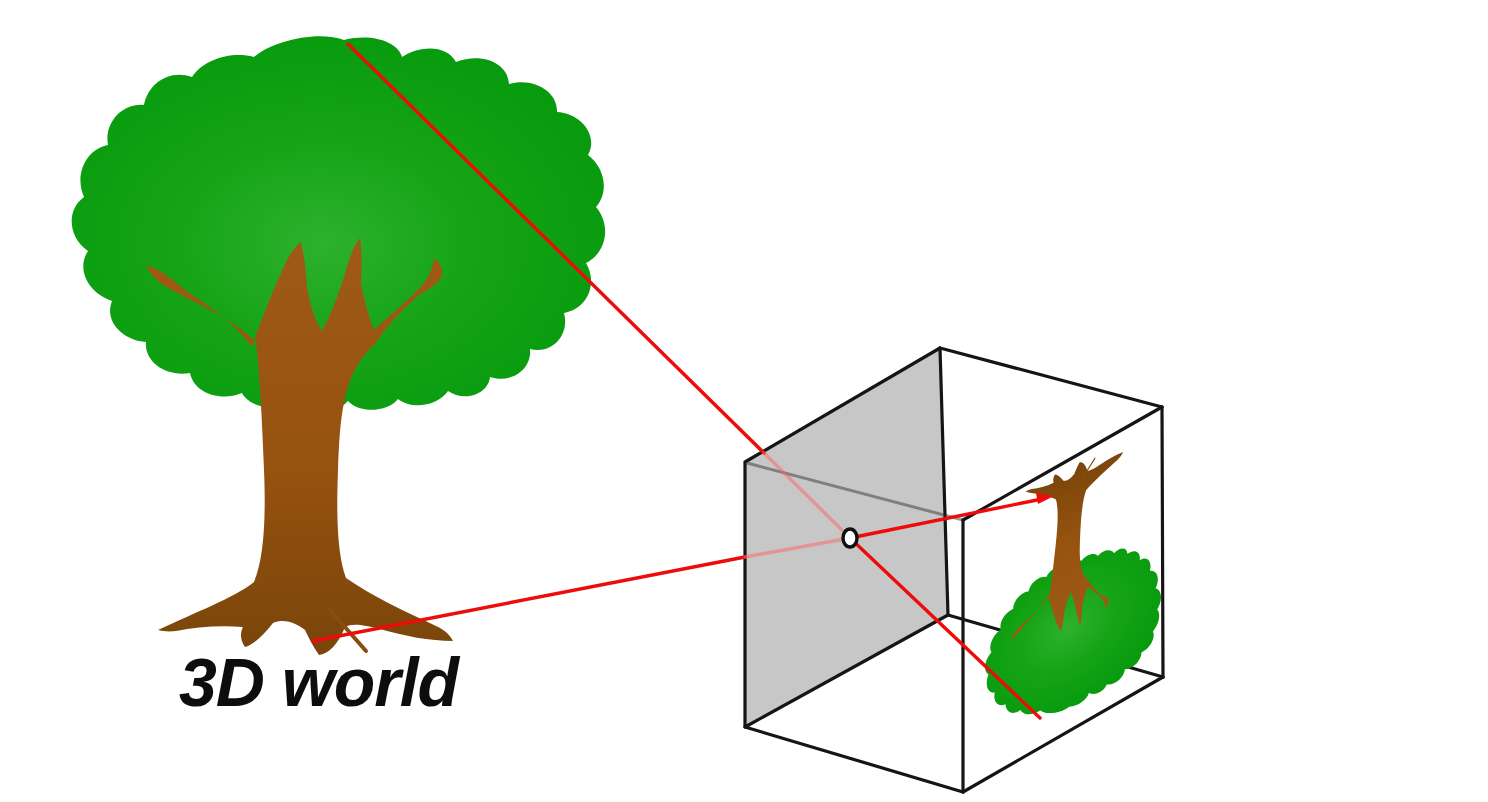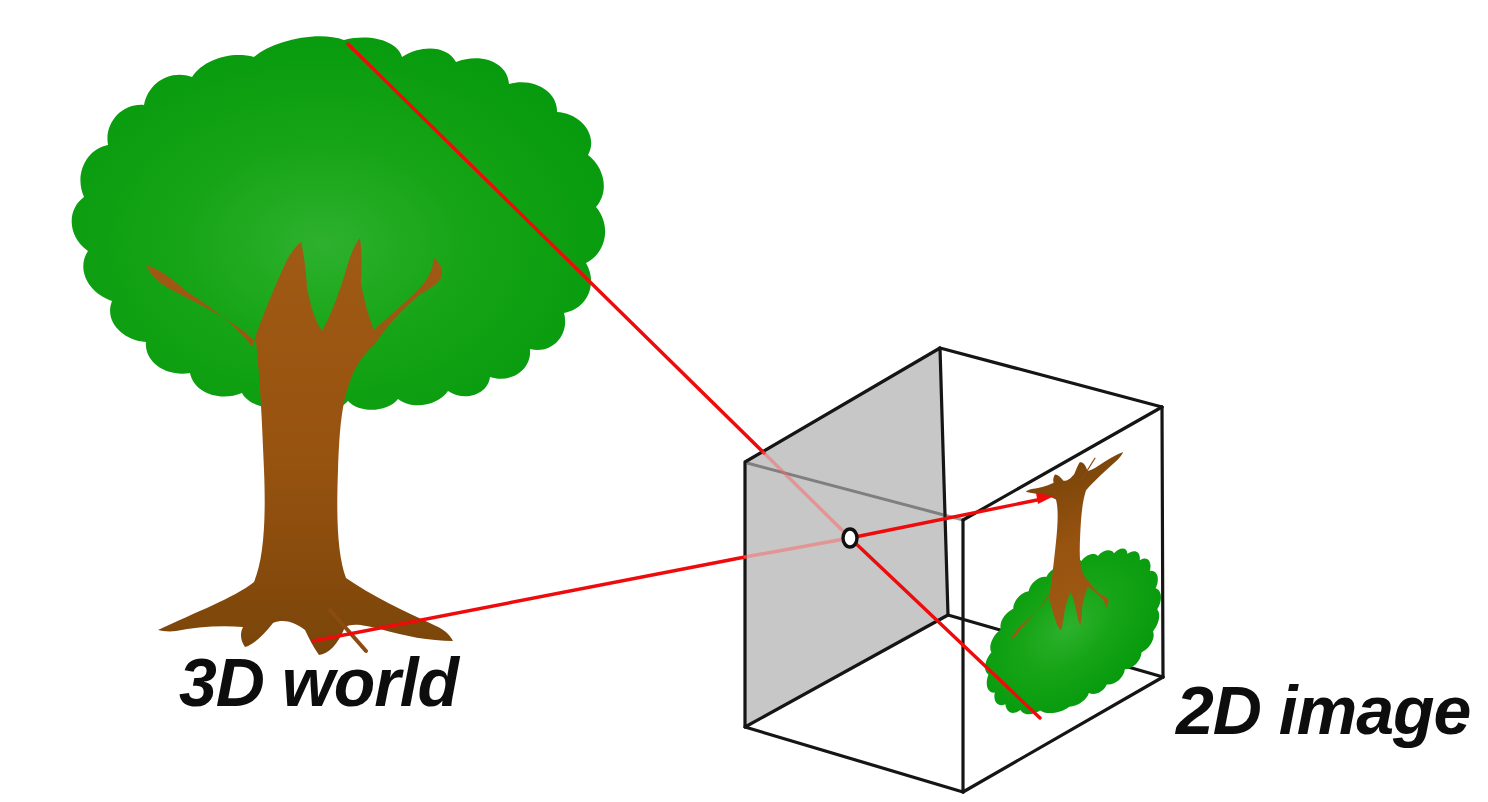--- a/index.html
+++ b/index.html
@@ -85,14 +85,13 @@
       <line x1="313" y1="641" x2="745" y2="557" stroke="#ee0b0b" stroke-width="3.4"></line>
       <line x1="745" y1="557" x2="850" y2="538" stroke="rgba(255,100,100,0.5)" stroke-width="3.4"></line>
       <line x1="850" y1="538" x2="1042" y2="499" stroke="#ee0b0b" stroke-width="3.4"></line>
       <polygon points="1054,496 1038,504 1036,493" fill="#ee0b0b" stroke="none"></polygon>
     </g>
 
     <ellipse cx="850" cy="538" rx="7" ry="9" fill="#ffffff" stroke="#101010" stroke-width="3.4"></ellipse>
   </svg>
 
   <div class="diagram-label" id="label-3d">3D world</div>
-  <div class="diagram-label" id="label-2d">2D image</div>
 </div>
 
 </body></html>

